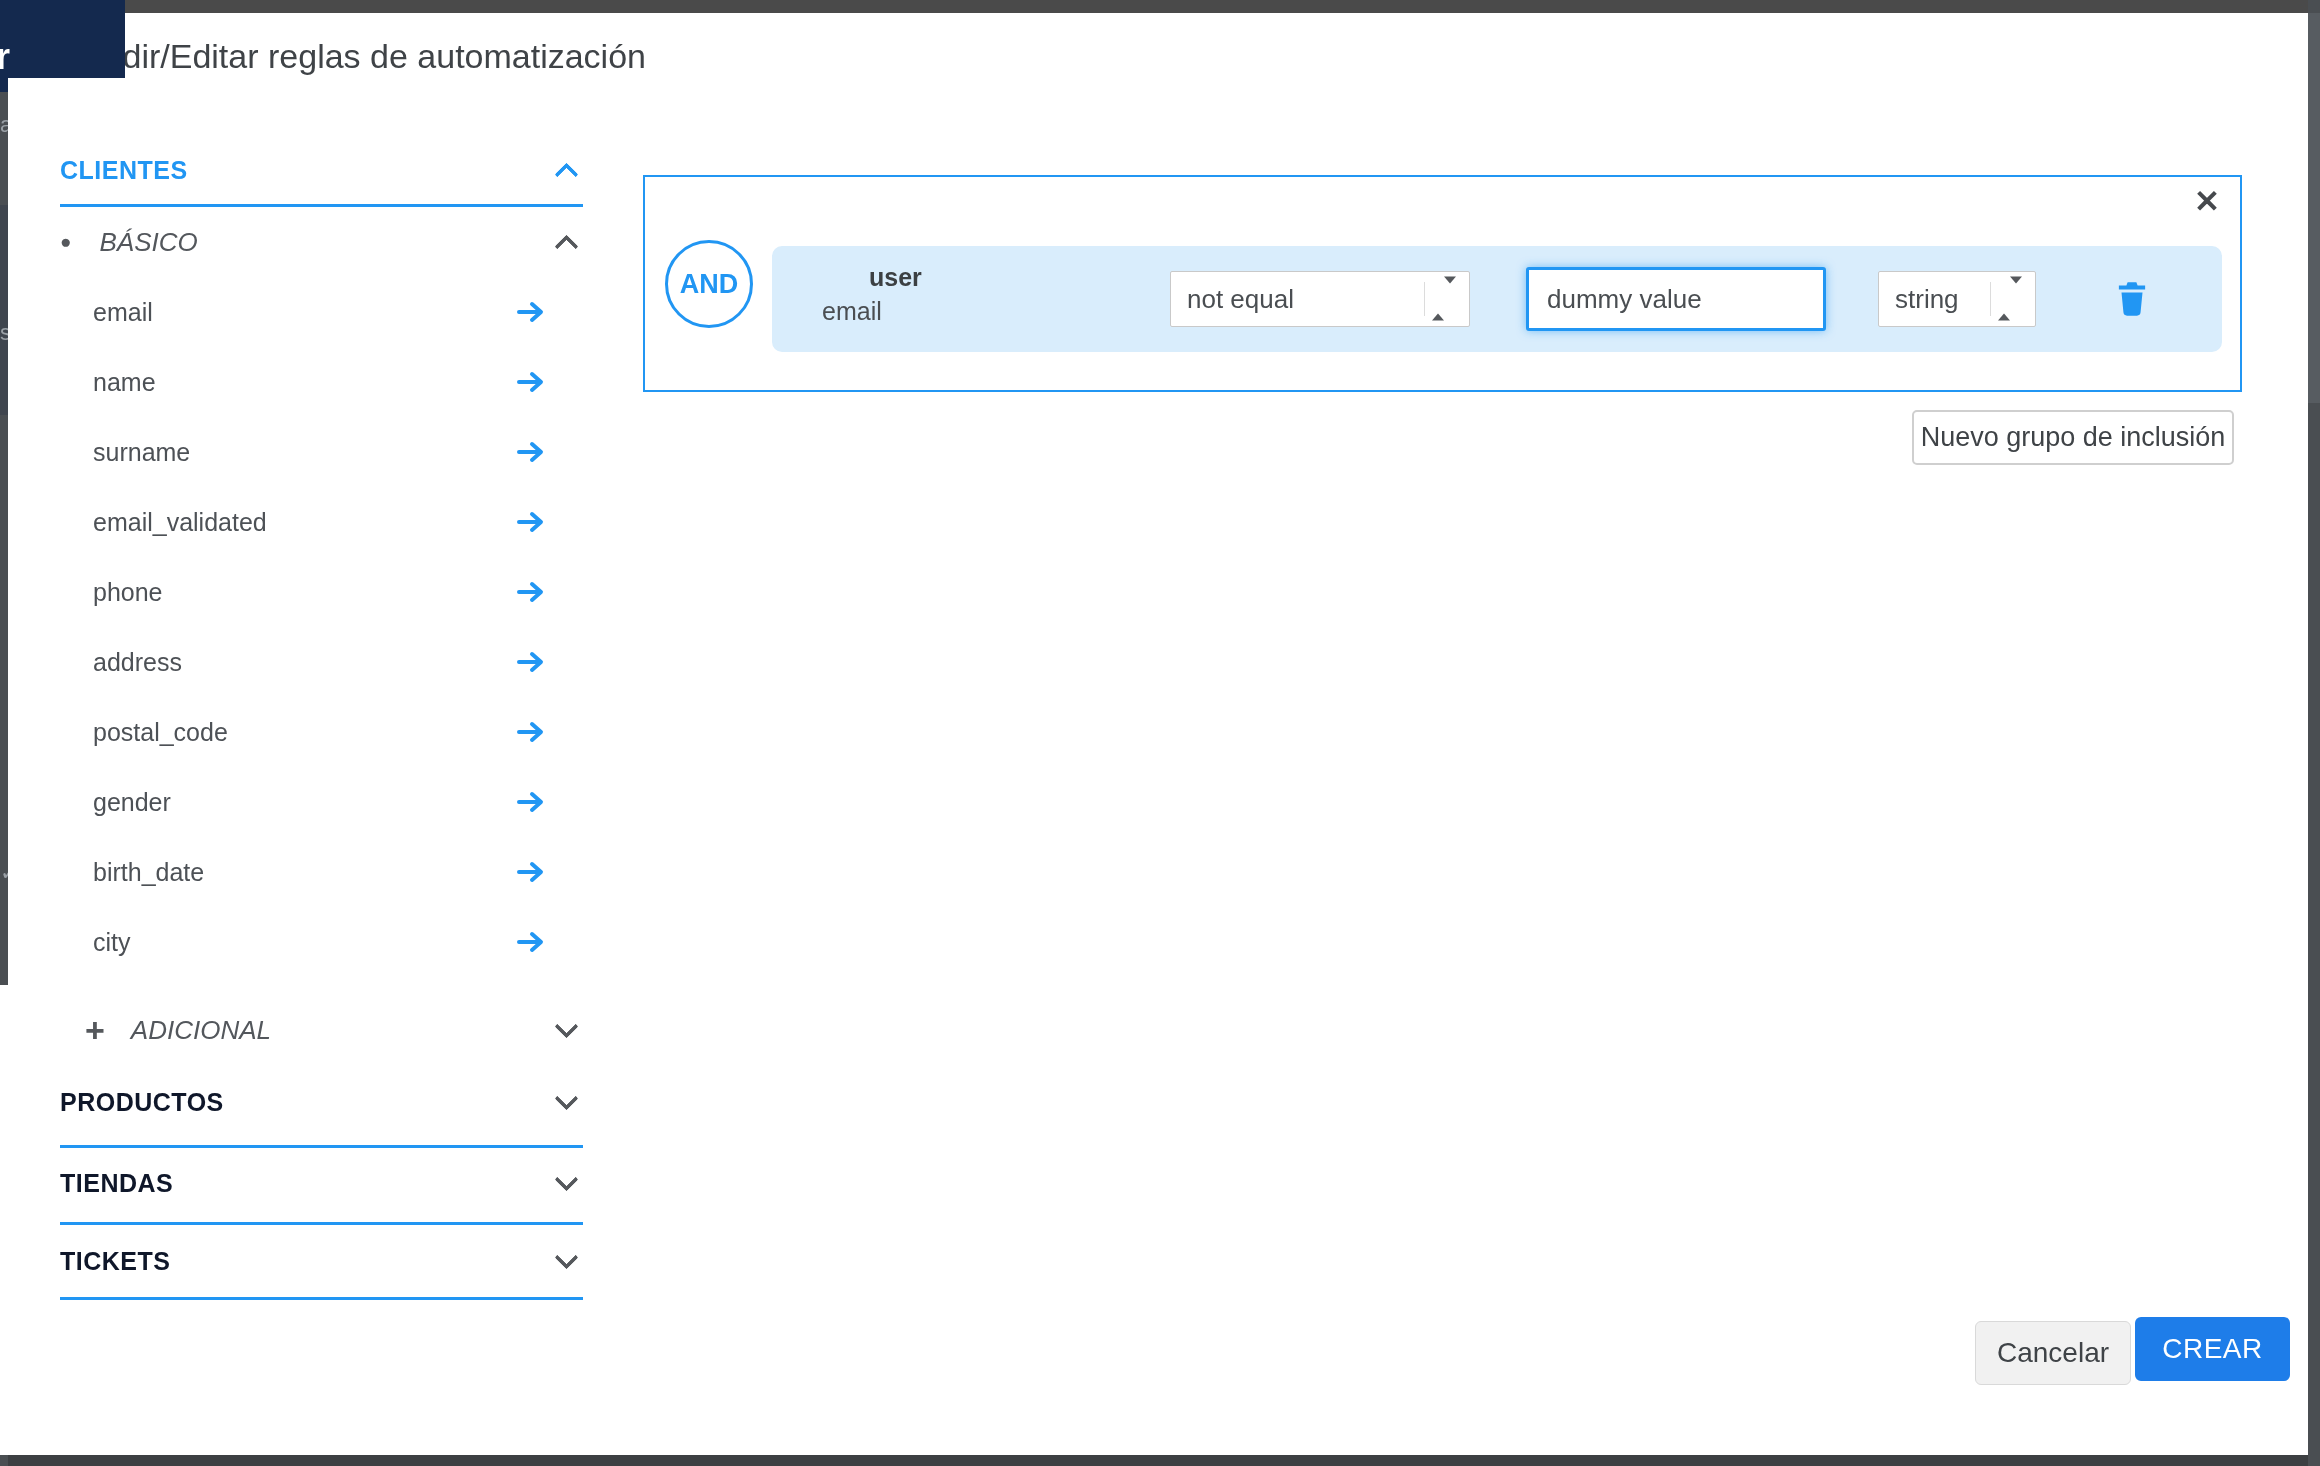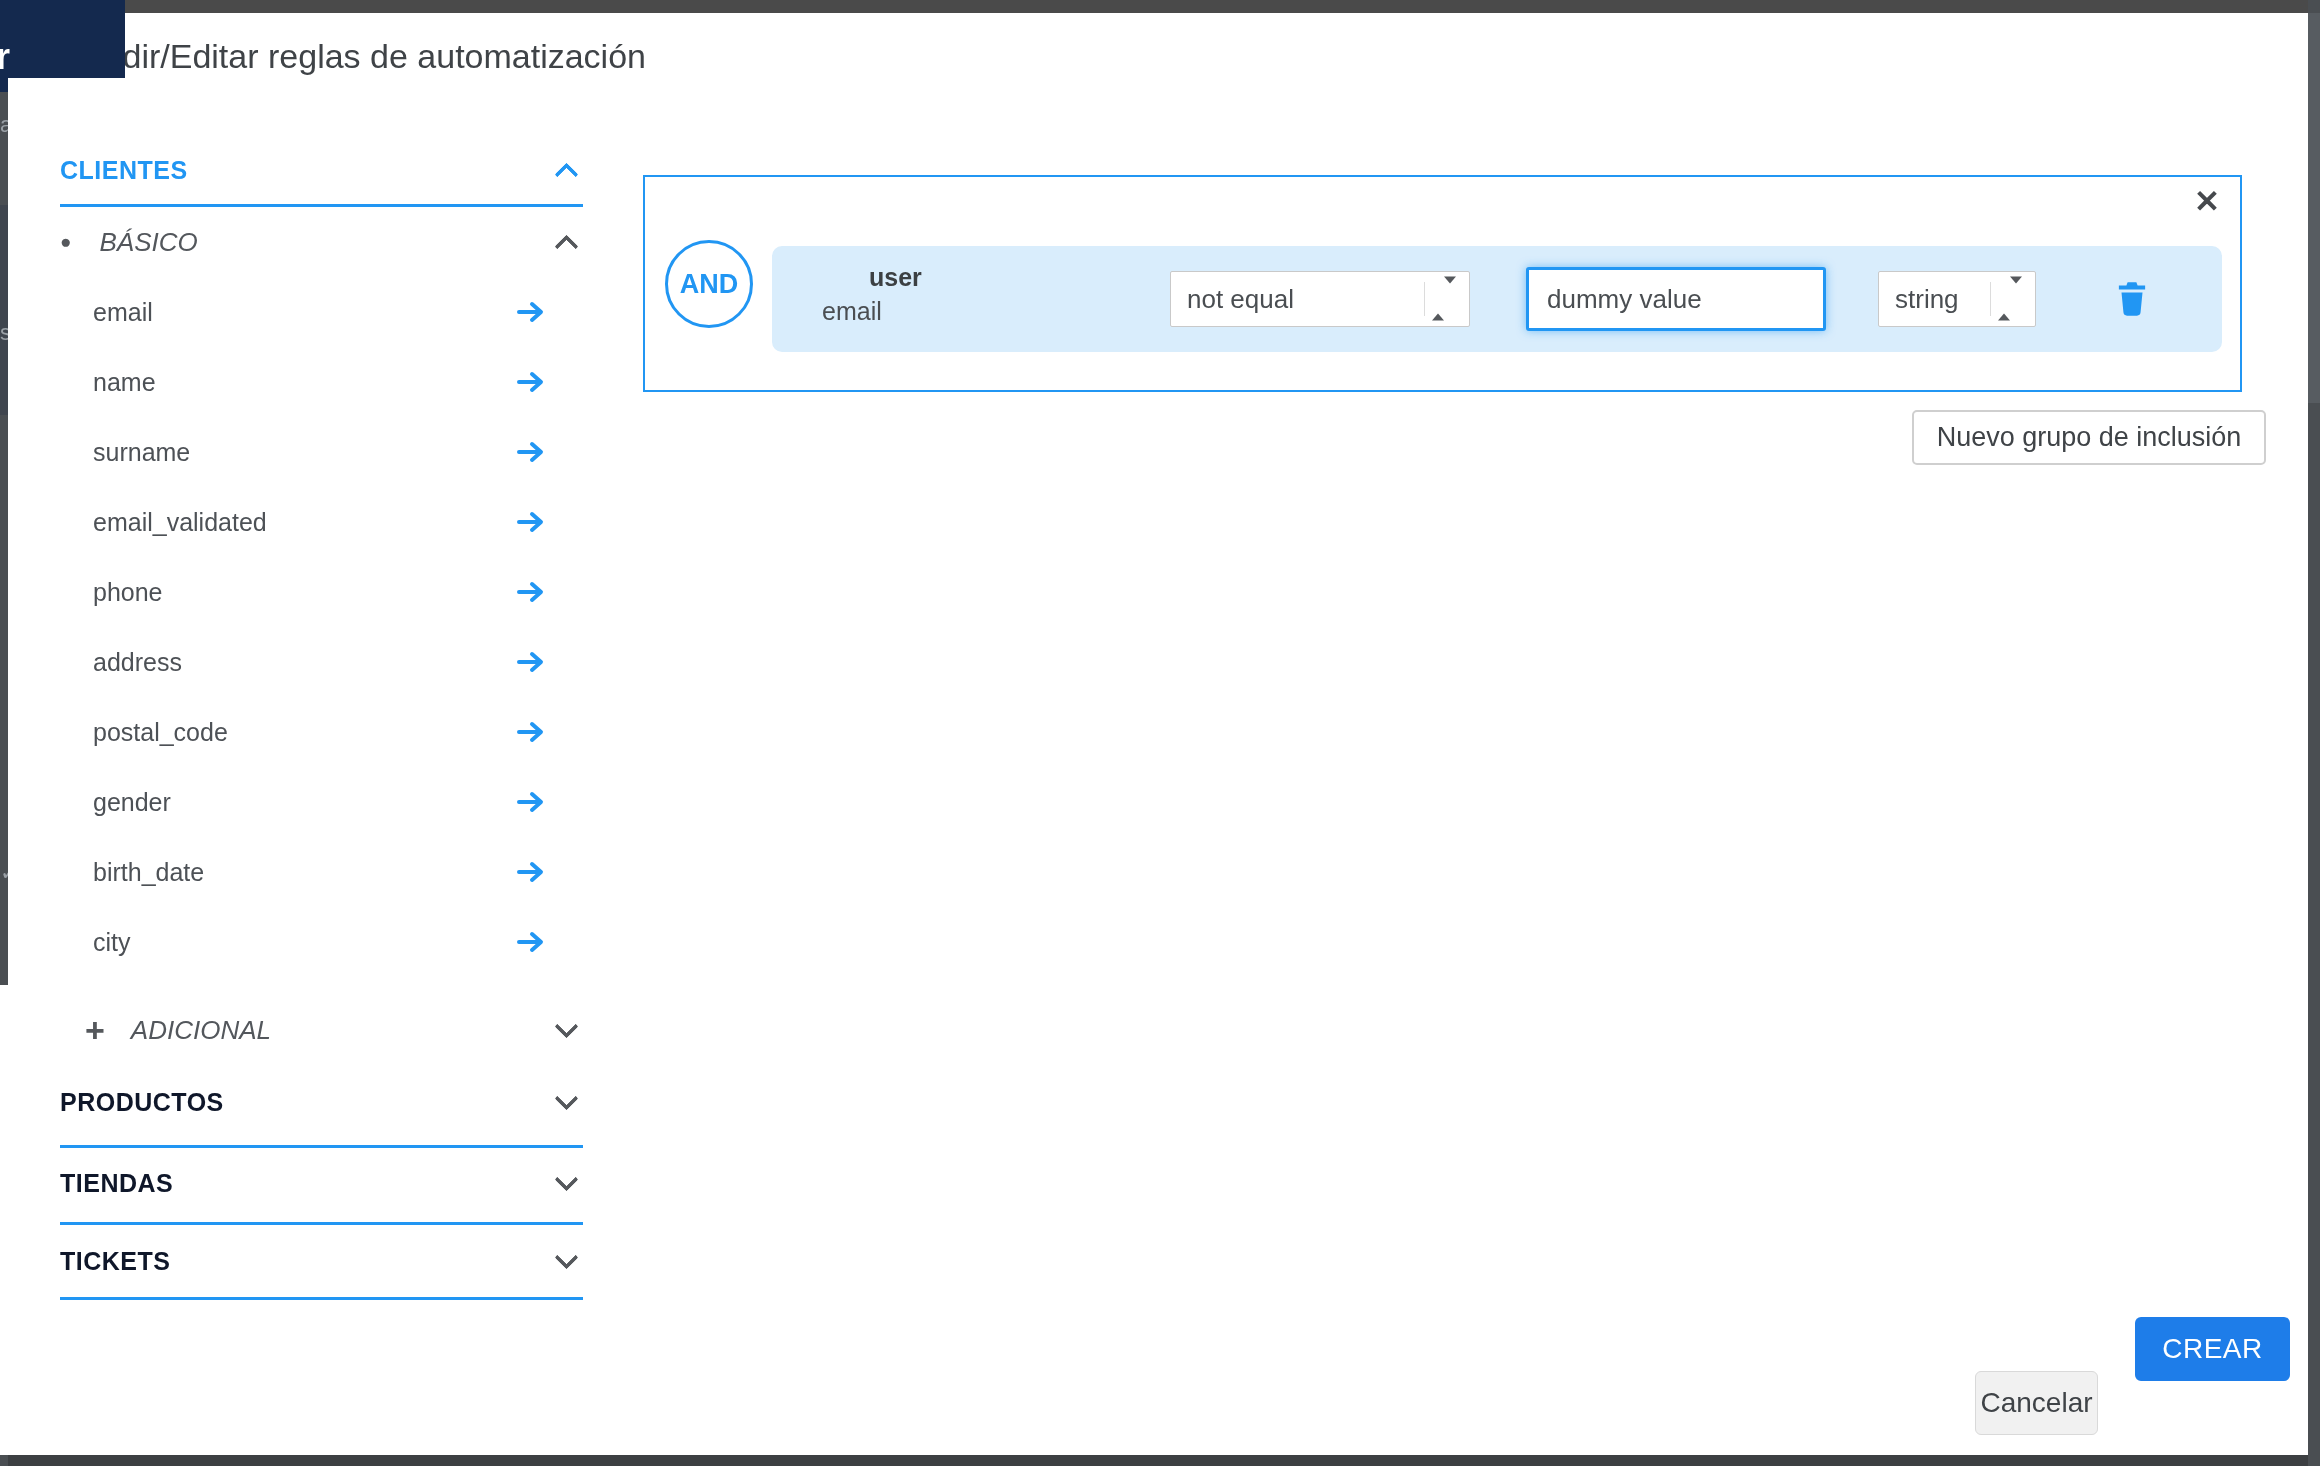--- a/index.html
+++ b/index.html
@@ -114,29 +114,29 @@
     box-shadow:0 0 10px rgba(33,150,243,.55);
     font-size:26px; color:#4a4e52; padding:0 18px;
     font-family:"Liberation Sans", sans-serif; outline:none;
   }
   .trash-btn {
     position:absolute; left:1336px; top:29px; width:48px; height:48px;
     background:none; border:none; cursor:pointer;
   }
 
   .new-group-btn {
-    position:absolute; left:1904px; top:397px; width:354px; height:55px;
+    position:absolute; left:1904px; top:397px; width:322px; height:55px;
     background:#fff; border:2px solid #cfcfcf; border-radius:5px;
     display:flex; align-items:center; justify-content:center;
     font-size:27px; color:#3f4347; cursor:pointer;
   }
 
   
   .cancel-btn {
-    position:absolute; left:1967px; top:1358px; width:123px; height:64px;
+    position:absolute; left:1967px; top:1308px; width:156px; height:64px;
     background:#f1f1f1; border:1px solid #d9d9d9; border-radius:6px;
     font-size:28px; color:#3f4347;
     display:flex; align-items:center; justify-content:center; cursor:pointer;
   }
   .create-btn {
     position:absolute; left:2127px; top:1304px; width:155px; height:64px;
     background:#1e7de9; border:none; border-radius:6px;
     font-size:28px; color:#ffffff; letter-spacing:.5px;
     display:flex; align-items:center; justify-content:center; cursor:pointer;
   }

